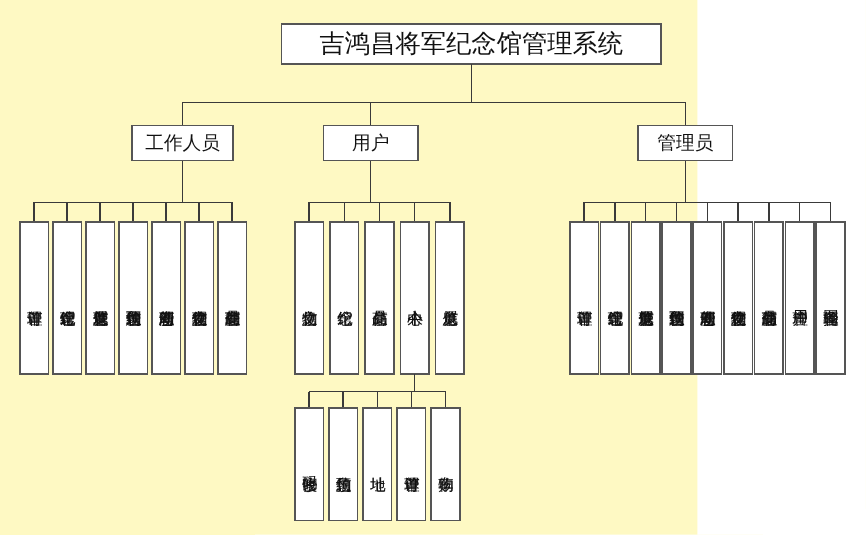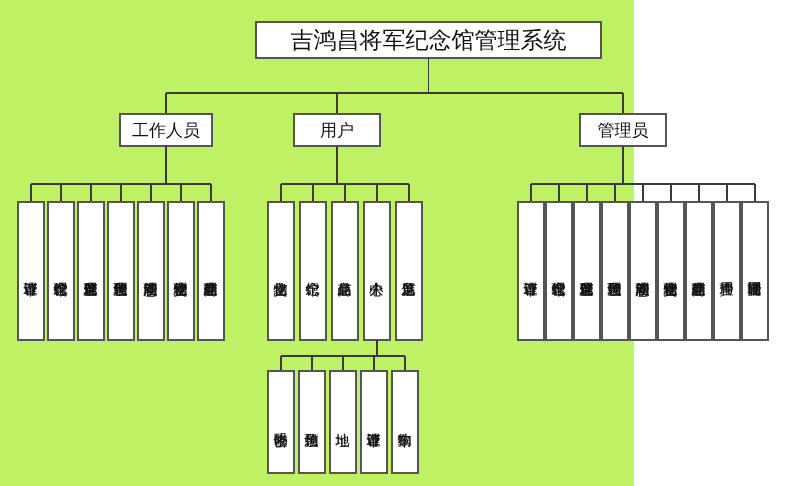--- a/index.html
+++ b/index.html
@@ -1,20 +1,20 @@
 <!DOCTYPE html>
 <html><head>
 <meta charset="utf-8">
 <style>
   html,body{margin:0;padding:0;background:#ffffff;}
   body{
     width:787px;height:486px;overflow:hidden;
     font-family:"DejaVu Sans","Liberation Sans",sans-serif;
   }
-  #diagram-root{position:relative;width:634px;height:486px;background:#bef264;}
+  #diagram-root{position:relative;width:634px;height:486px;background:#fef9c3;}
   svg#tree{position:absolute;left:0;top:0;width:787px;height:486px;}
   .conn{stroke:#3a3a3a;stroke-width:1.4;fill:none;shape-rendering:crispEdges;}
   .node-box{fill:#ffffff;stroke:#555555;stroke-width:1.3;shape-rendering:crispEdges;}
   .node-text-h{
     font-family:"DejaVu Sans","Liberation Sans",sans-serif;
     fill:#111111;text-anchor:middle;dominant-baseline:middle;
   }
   .vlabel{
     position:absolute;
     display:flex;align-items:center;justify-content:center;

